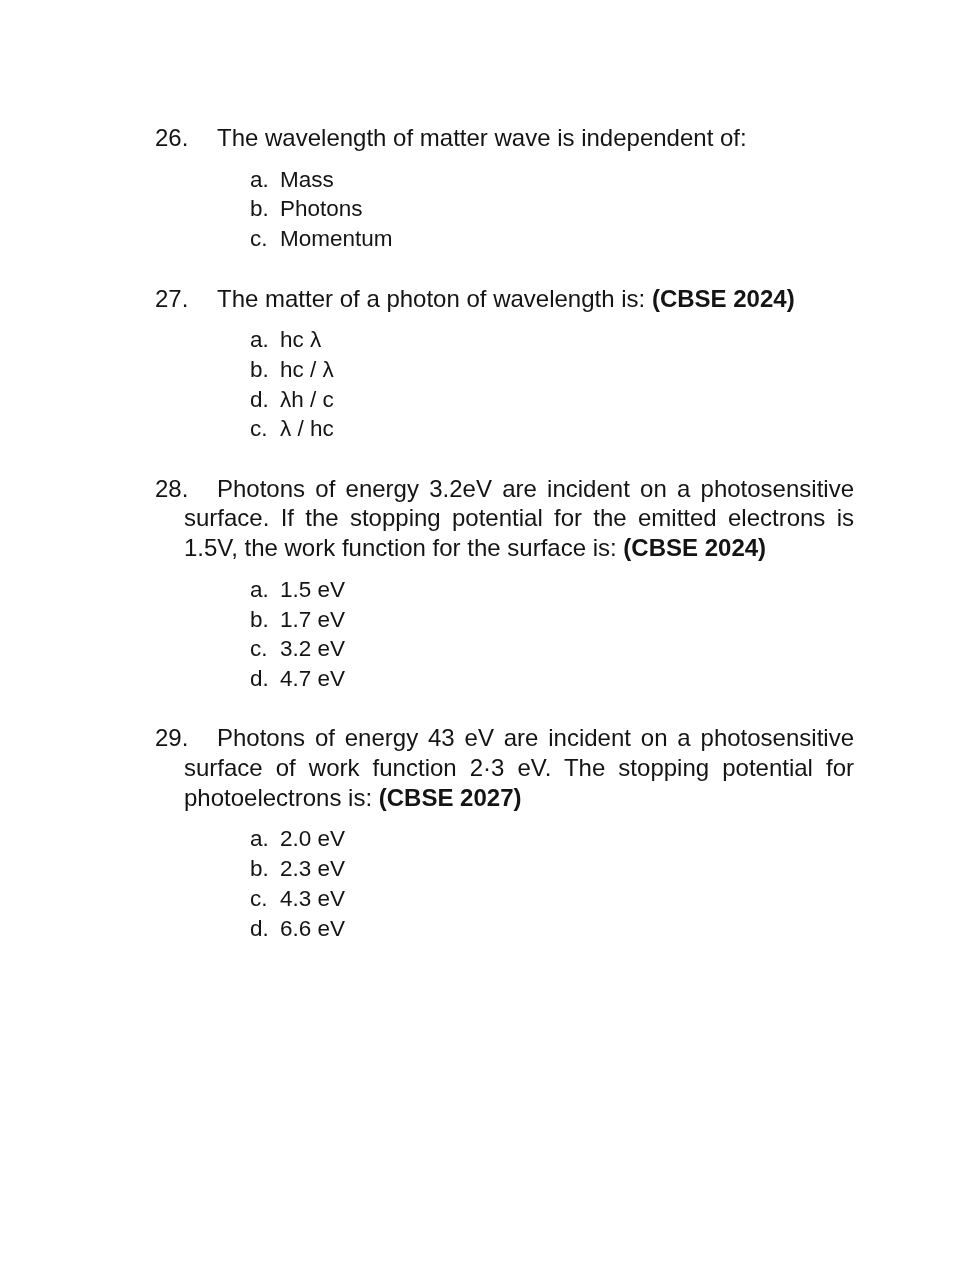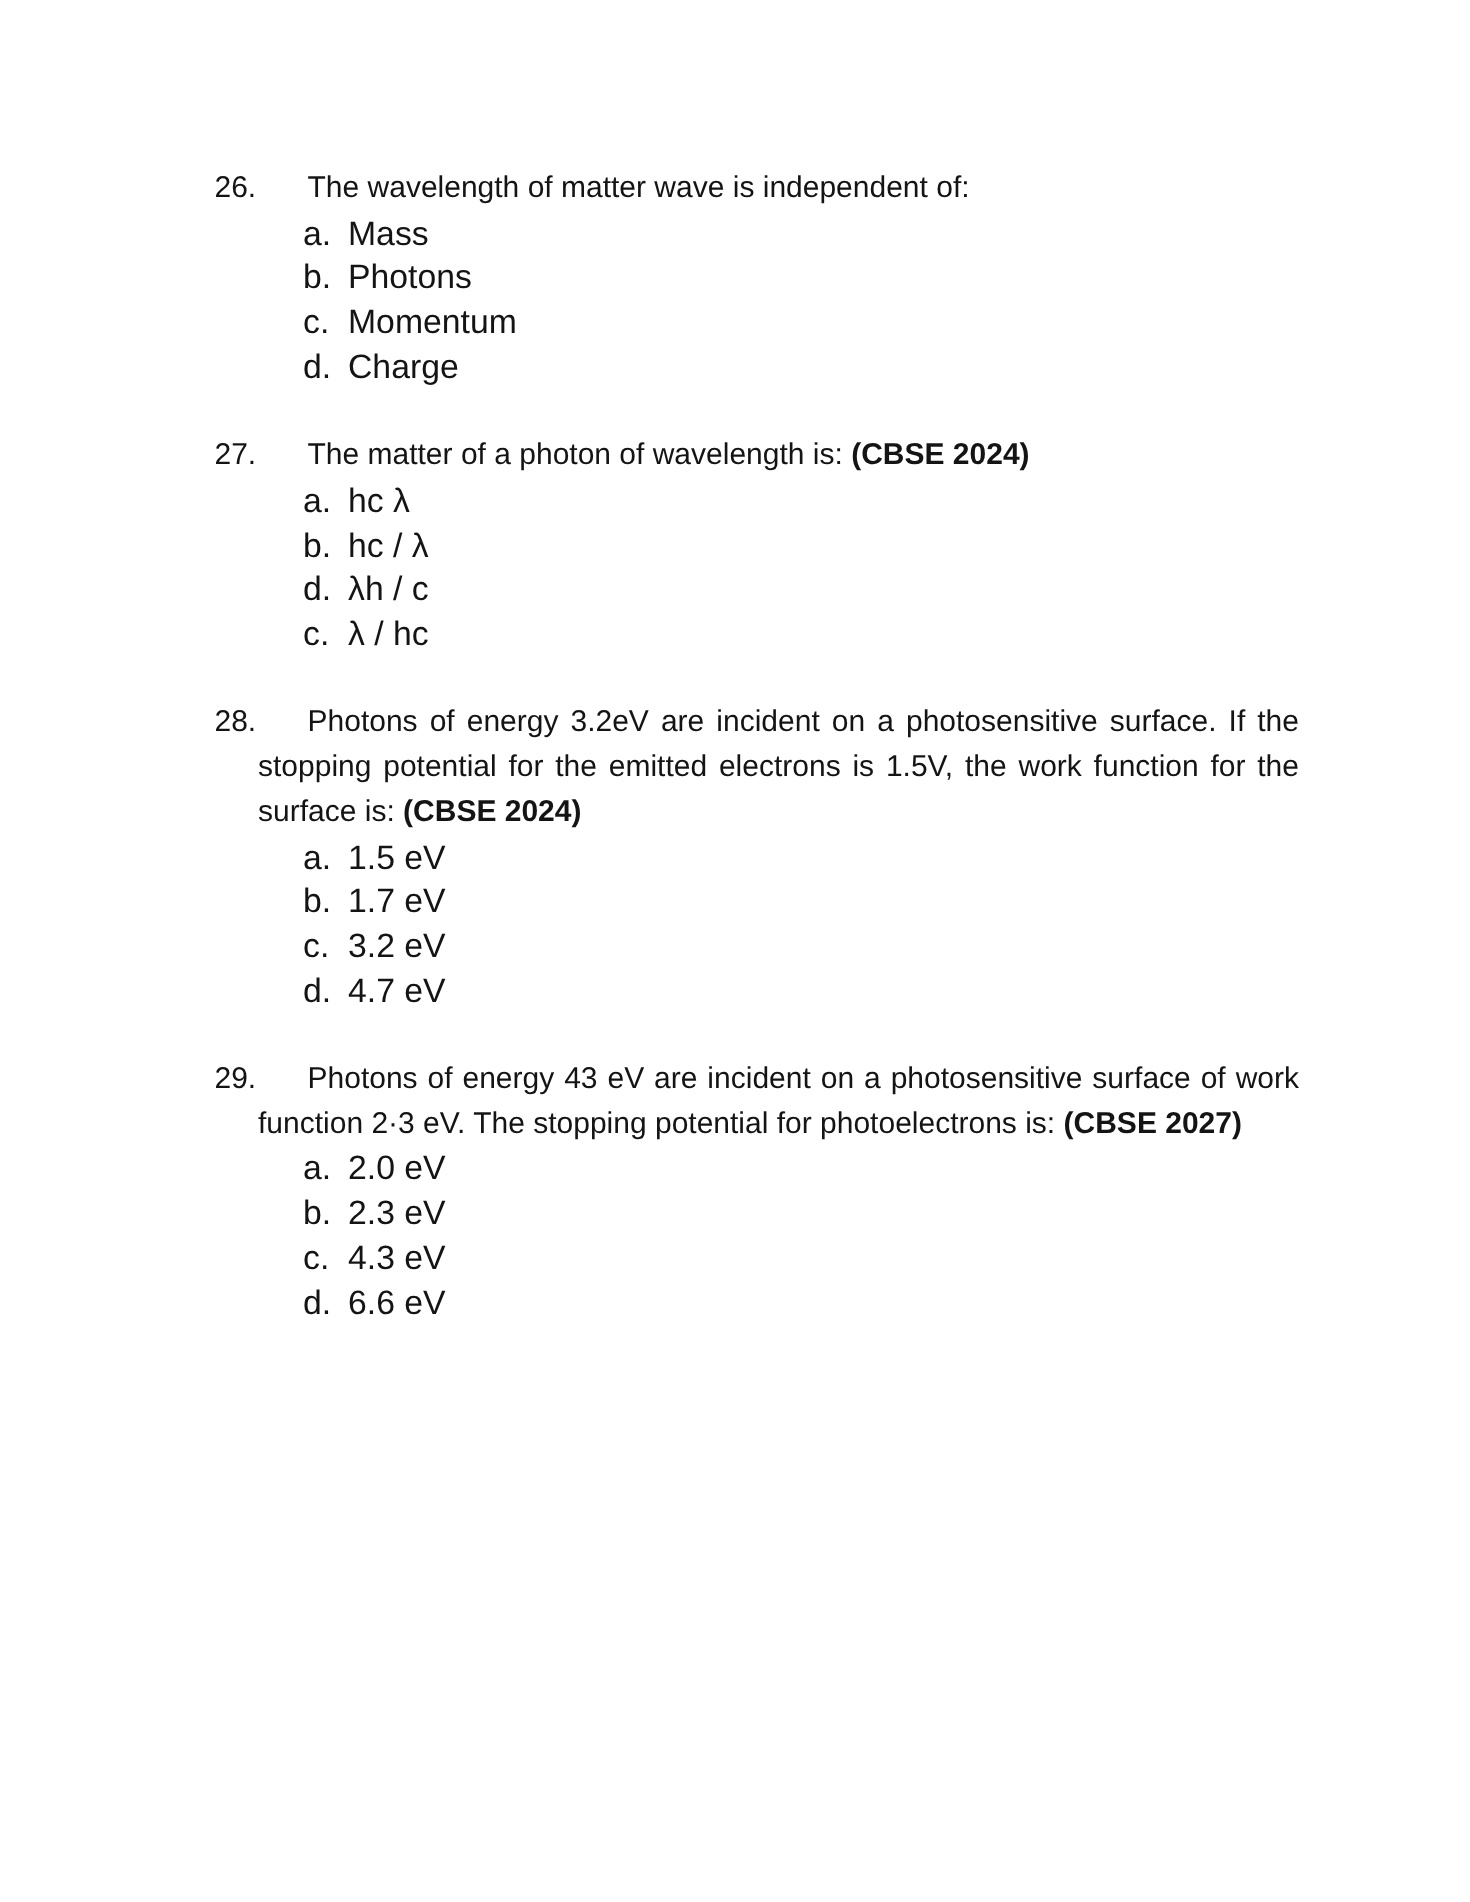--- a/index.html
+++ b/index.html
@@ -17,60 +17,60 @@
   .page {
     box-sizing: border-box;
     width: 980px;
     height: 1268px;
     padding: 111px 114px 0 143px;
   }
   .question {
     margin: 0 0 29.7px 0;
   }
   .q-para {
-    margin: 0;
-    font-size: 20px;
+    margin: 12px;
+    font-size: 24px;
     line-height: 29.7px;
     text-align: justify;
     padding-left: 29px;   
     text-indent: -29px;   
   }
   .q-num {
     display: inline-block;
     width: 62px;          
     text-indent: 0;
   }
   .cite {
     font-weight: bold;
   }
   .options {
     margin-left: 59px;    
     font-size: 22.5px;
     line-height: 29.7px;
   }
   .option {
     white-space: nowrap;
+    margin-left: 48px;
   }
   .opt-letter {
     display: inline-block;
     width: 30px;          
   }
 </style>
 </head>
 <body>
 
 <div class="page">
 
   <div class="question">
     <p class="q-para"><span class="q-num">26.</span><span>The wavelength of matter wave is independent of:</span><span class="cite"></span></p>
     <div class="options">
       <div class="option"><span class="opt-letter">a.</span><span>Mass</span></div>
       <div class="option"><span class="opt-letter">b.</span><span>Photons</span></div>
       <div class="option"><span class="opt-letter">c.</span><span>Momentum</span></div>
-      <div class="option"><span class="opt-letter">d.</span><span>Charge</span></div>
     </div>
   </div>
 
   <div class="question">
     <p class="q-para"><span class="q-num">27.</span><span>The matter of a photon of wavelength is: </span><span class="cite">(CBSE 2024)</span></p>
     <div class="options">
       <div class="option"><span class="opt-letter">a.</span><span>hc λ</span></div>
       <div class="option"><span class="opt-letter">b.</span><span>hc / λ</span></div>
       <div class="option"><span class="opt-letter">d.</span><span>λh / c</span></div>
       <div class="option"><span class="opt-letter">c.</span><span>λ / hc</span></div>

